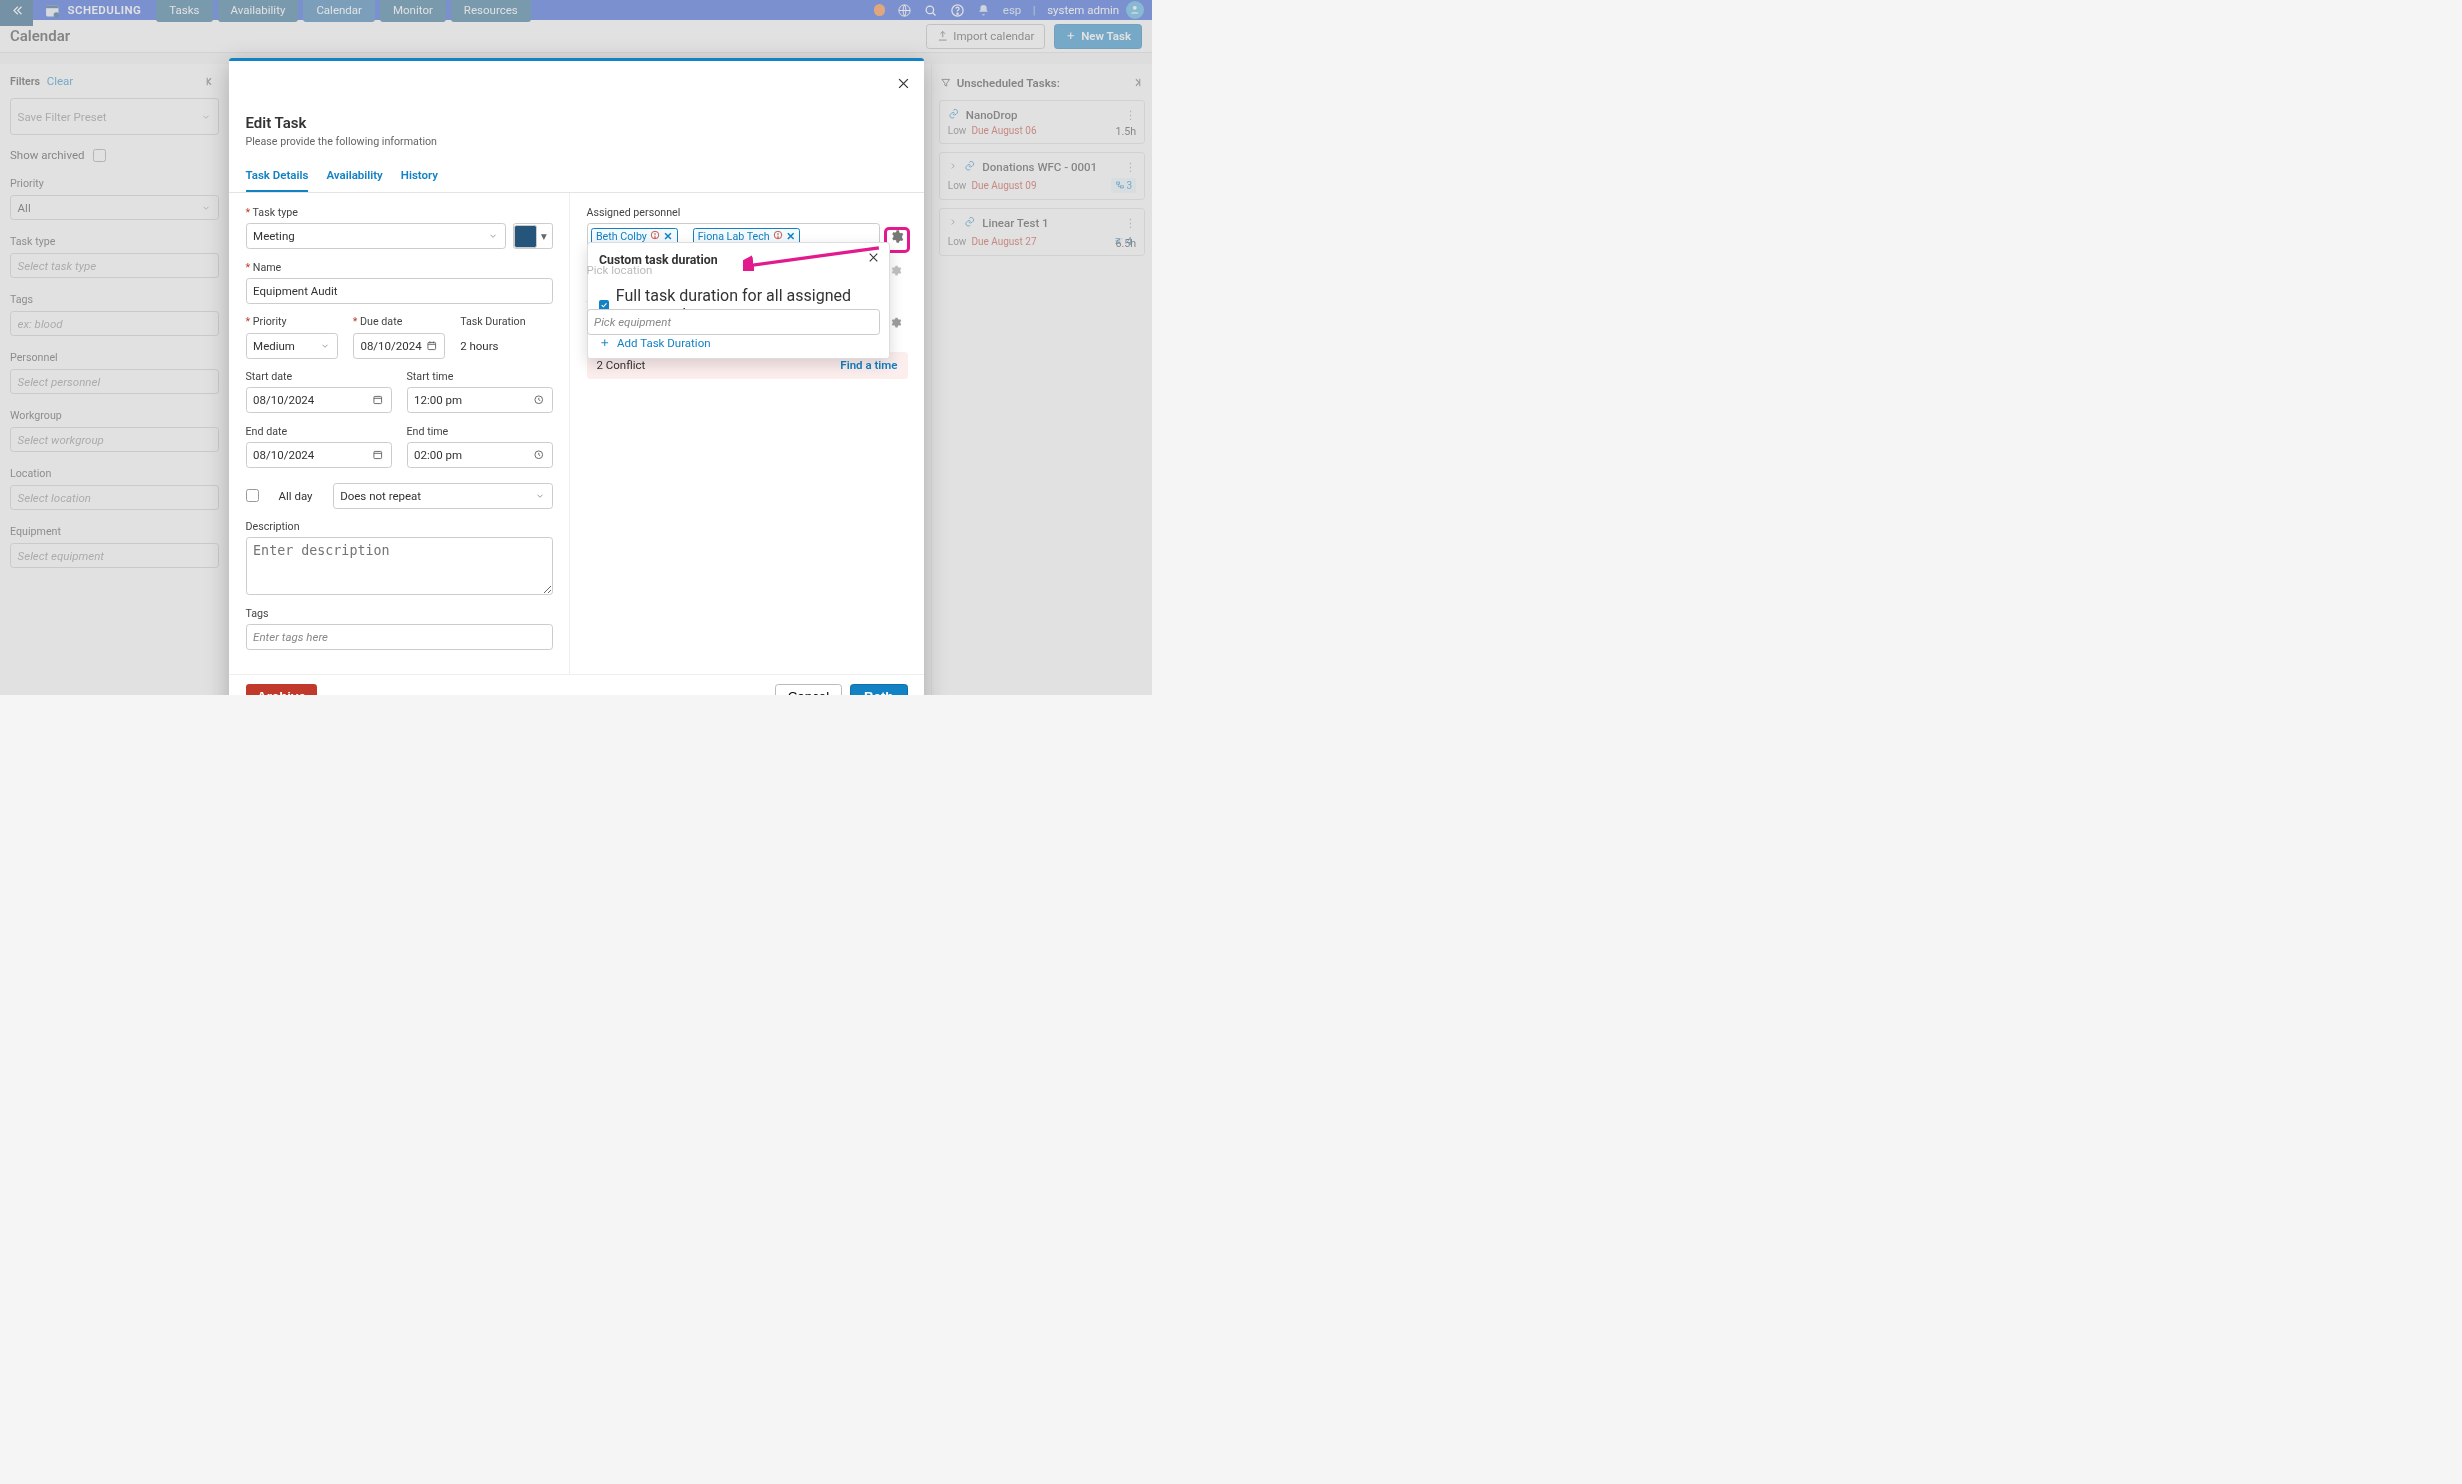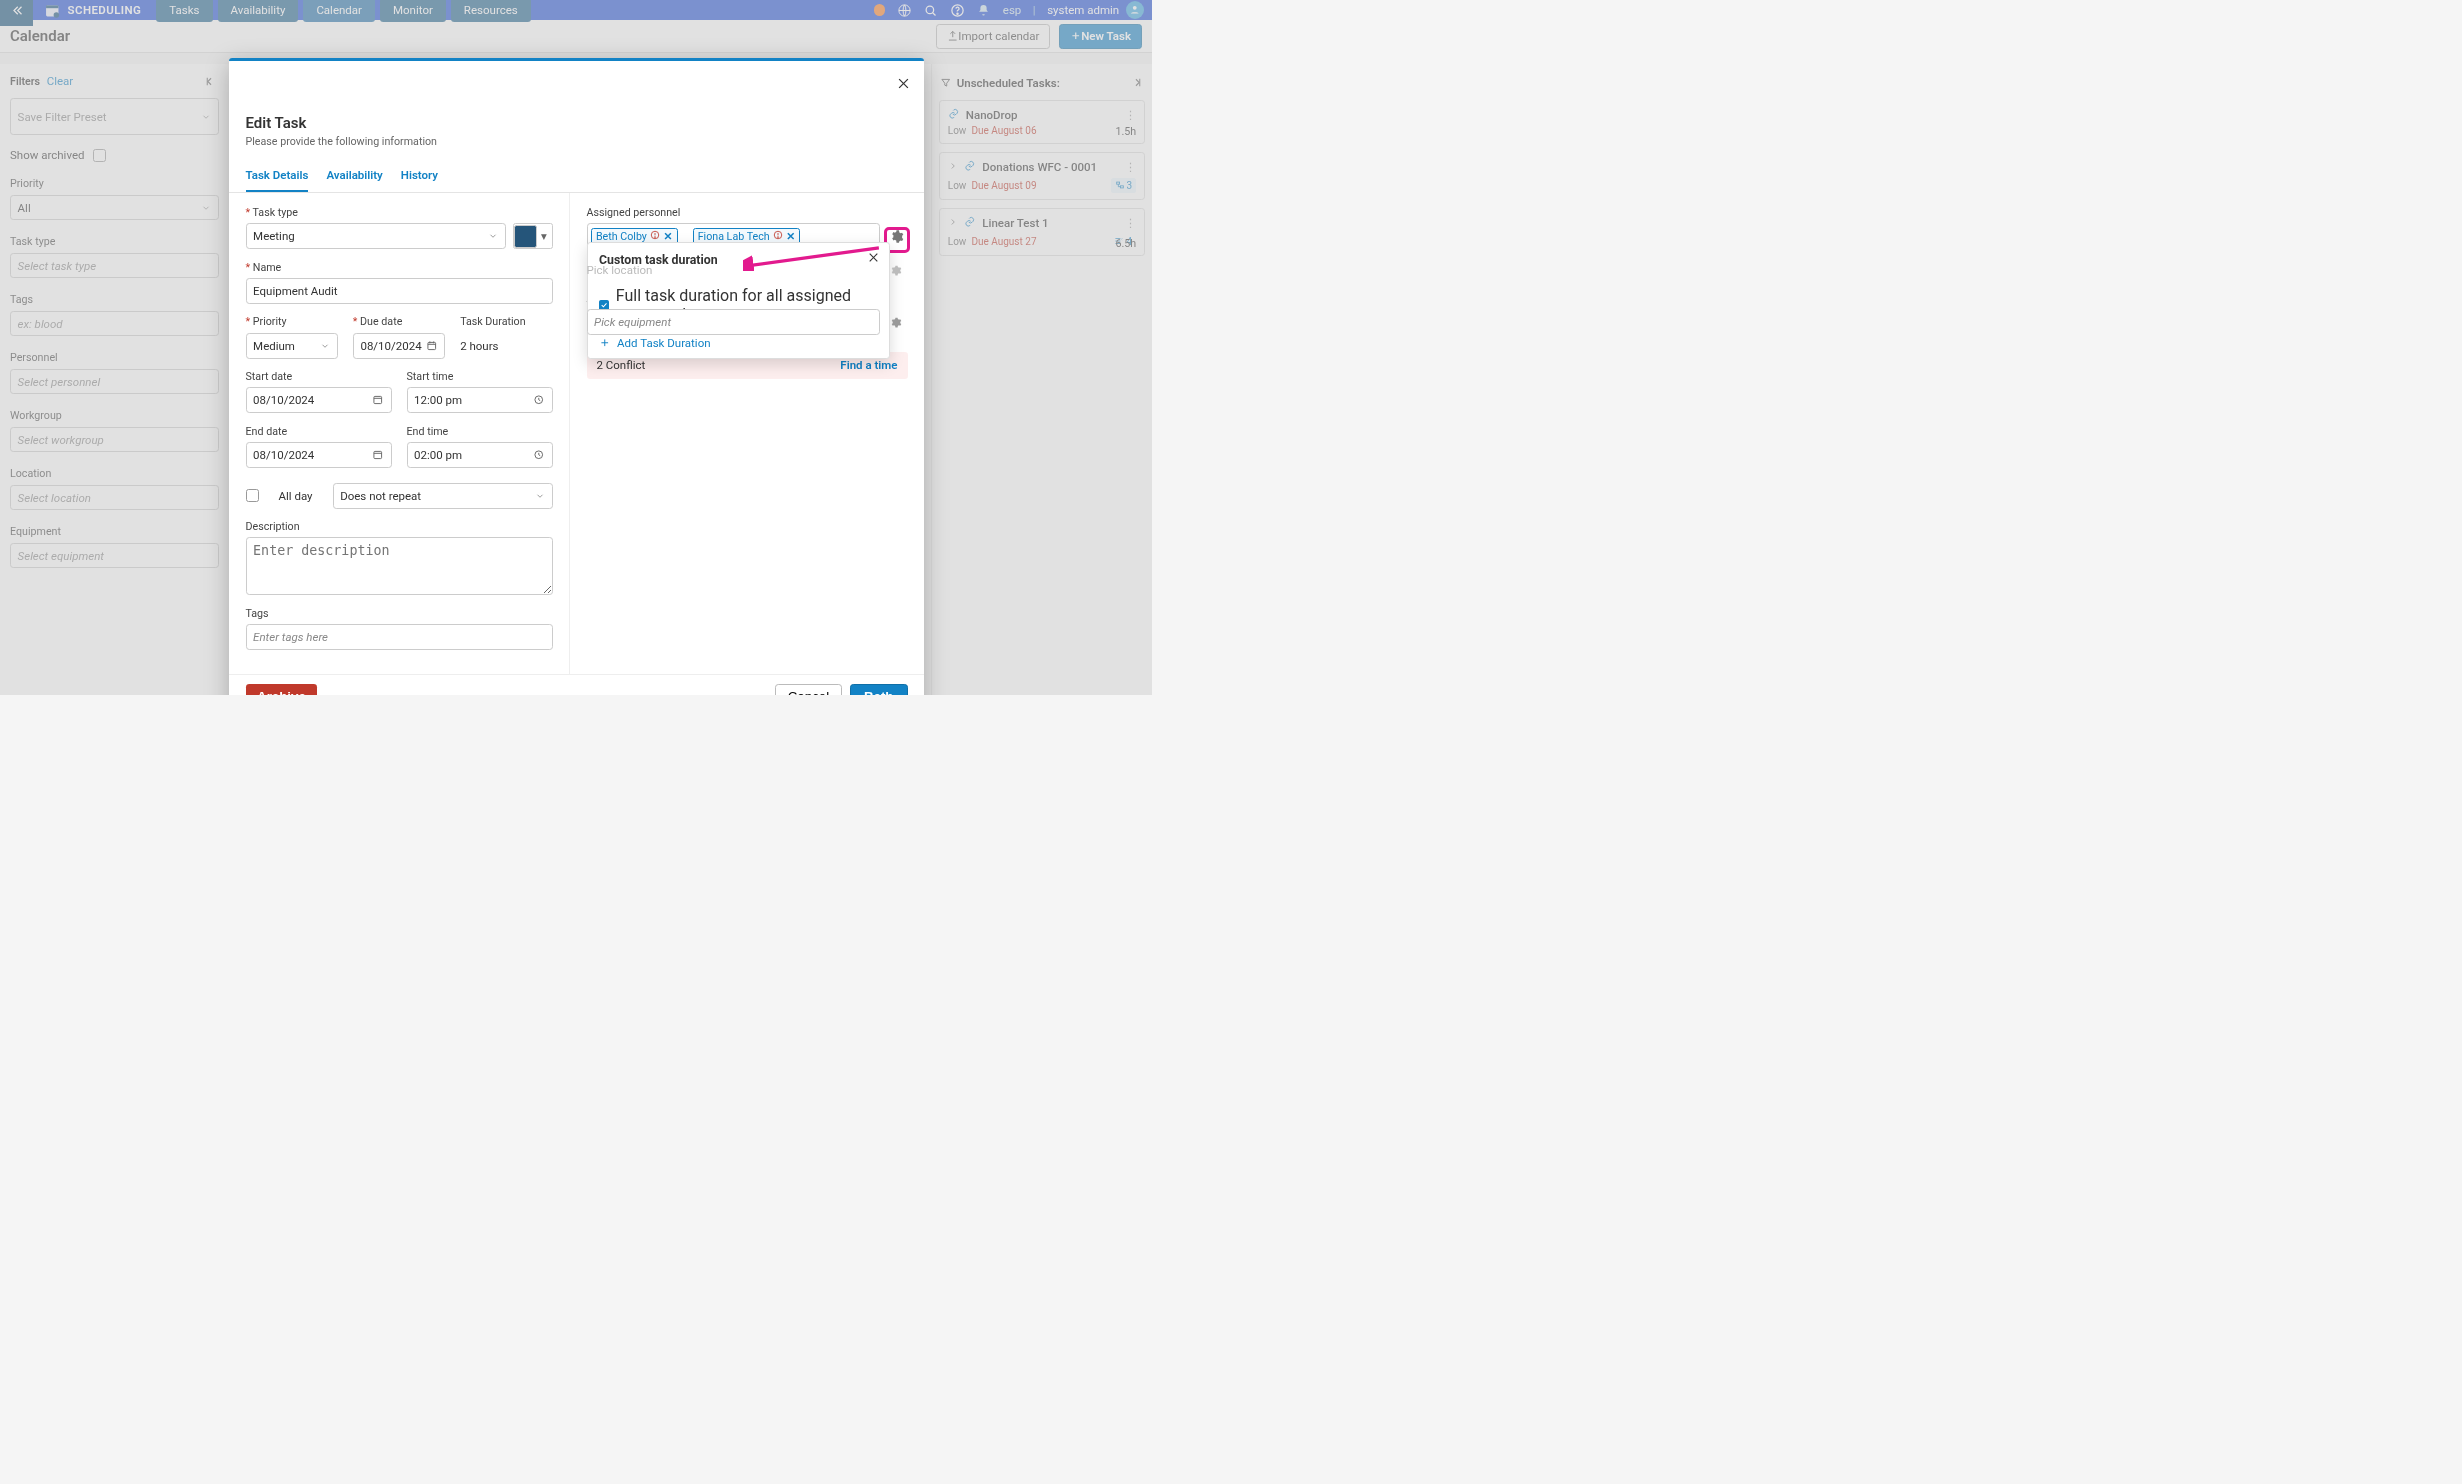--- a/index.html
+++ b/index.html
@@ -34,21 +34,21 @@
   .topbar .right .avatar { width:18px; height:18px; border-radius:50%; background:#3aa6e0; display:flex; align-items:center; justify-content:center; }
 
   
   .pagehdr {
     height:33px; display:flex; align-items:center; padding:0 10px; gap:8.2px;
     border-bottom:0.8px solid #ddd; background:#fff;
   }
   .pagehdr .title { font-size:15px; font-weight:600; color:#333; }
   .pagehdr .spacer { flex:1; }
   .pagehdr .btn-outline, .pagehdr .btn-primary {
-    height:25px; padding:0 10px; border-radius:3.3px; display:inline-flex; align-items:center; cursor:pointer;
+    height:25px; padding:0 10px; border-radius:3.3px; display:inline-flex; align-items:center; gap:5px; cursor:pointer;
   }
   .pagehdr .btn-outline { background:#fff; border:0.8px solid #bbb; color:#444; }
   .pagehdr .btn-primary { background:#1282c5; color:#fff; border:0.8px solid #0f6fa7; font-weight:600; }
 
   
   .body {
     position:absolute; top:64px; bottom:0; left:0; right:0; display:flex;
     background:#fff;
   }
   .filters-col {

